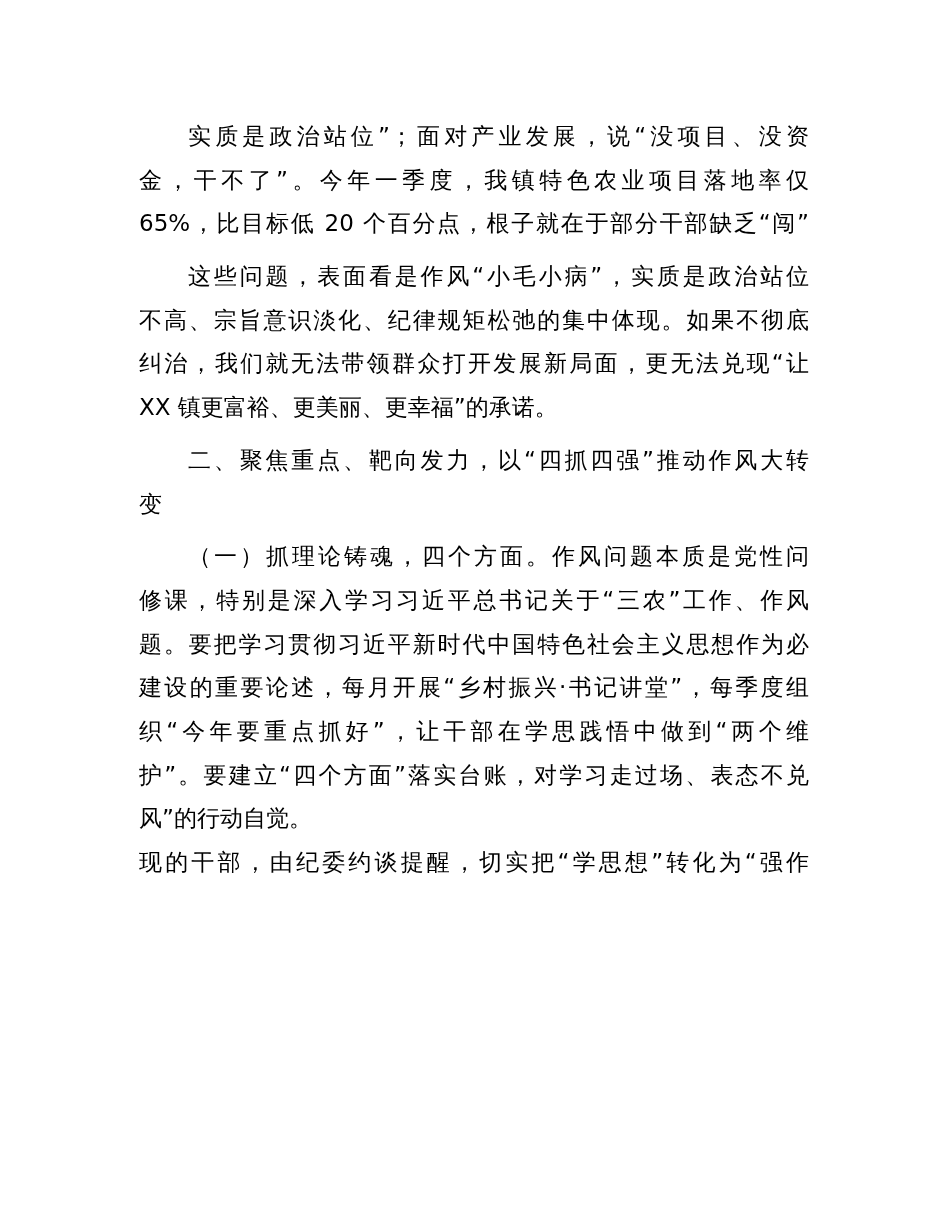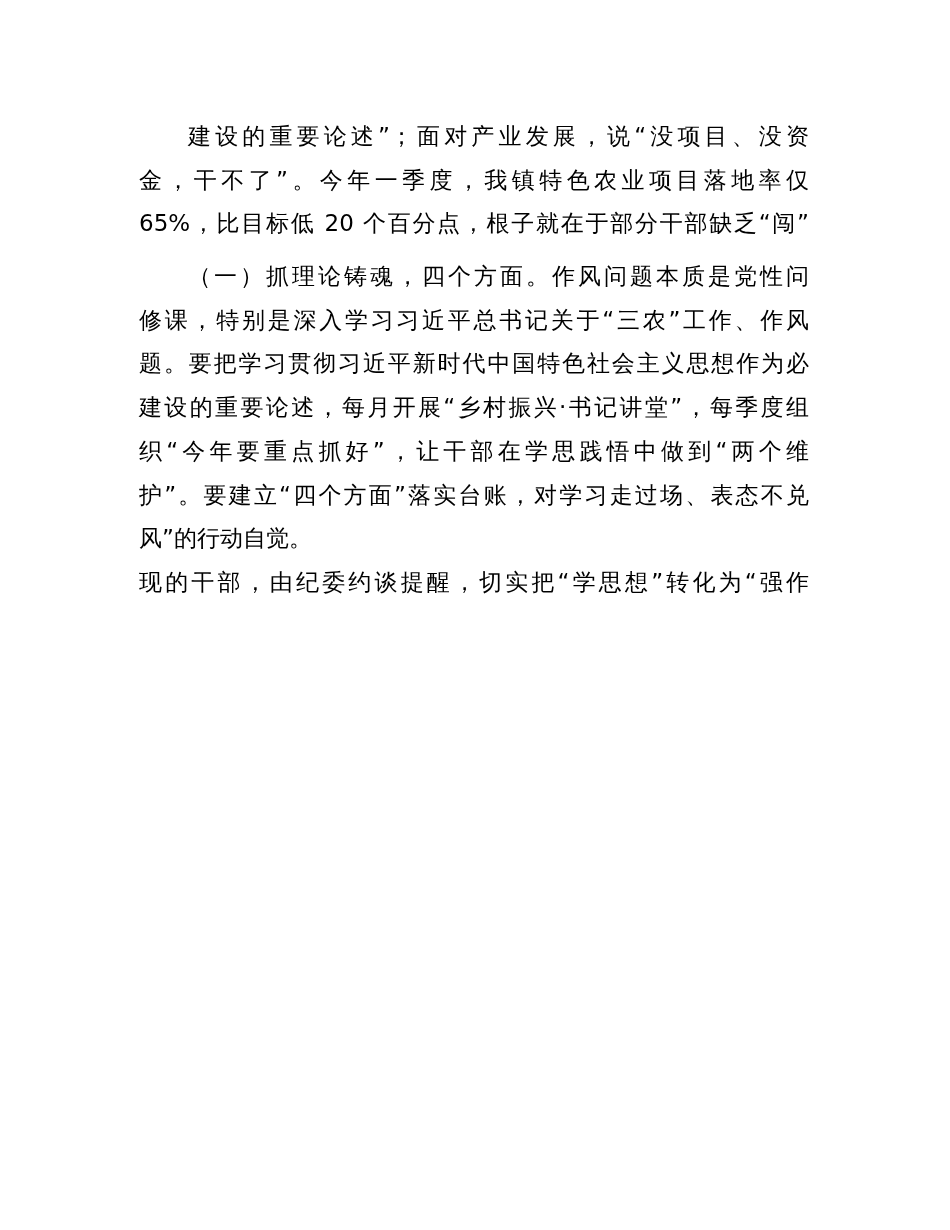--- a/index.html
+++ b/index.html
@@ -43,26 +43,36 @@
     .line.wide {
       width: 692px;
     }
   </style>
 </head>
 <body>
 
 <div class="page">
 
   <div class="para">
-    <span class="line first">建设的重要论述”；面对产业发展，说“没项目、没资</span>
+    <span class="line first">实质是政治站位”；面对产业发展，说“没项目、没资</span>
     <span class="line">金，干不了”。今年一季度，我镇特色农业项目落地率仅</span>
     <span class="line">65%，比目标低 20 个百分点，根子就在于部分干部缺乏“闯”</span>
   </div>
 
+  <div class="para">
+    <span class="line first">这些问题，表面看是作风“小毛小病”，实质是政治站位</span>
+    <span class="line">不高、宗旨意识淡化、纪律规矩松弛的集中体现。如果不彻底</span>
+    <span class="line">纠治，我们就无法带领群众打开发展新局面，更无法兑现“让</span>
+    <span class="line last">XX 镇更富裕、更美丽、更幸福”的承诺。</span>
+  </div>
 
+  <div class="para">
+    <span class="line first">二、聚焦重点、靶向发力，以“四抓四强”推动作风大转</span>
+    <span class="line last">变</span>
+  </div>
 
 
   <div class="para">
     <span class="line first">（一）抓理论铸魂，四个方面。作风问题本质是党性问</span>
     <span class="line">修课，特别是深入学习习近平总书记关于“三农”工作、作风</span>
     <span class="line">题。要把学习贯彻习近平新时代中国特色社会主义思想作为必</span>
     <span class="line">建设的重要论述，每月开展“乡村振兴·书记讲堂”，每季度组</span>
     <span class="line">织“今年要重点抓好”，让干部在学思践悟中做到“两个维</span>
     <span class="line">护”。要建立“四个方面”落实台账，对学习走过场、表态不兑</span>
     <span class="line last">风”的行动自觉。</span>

